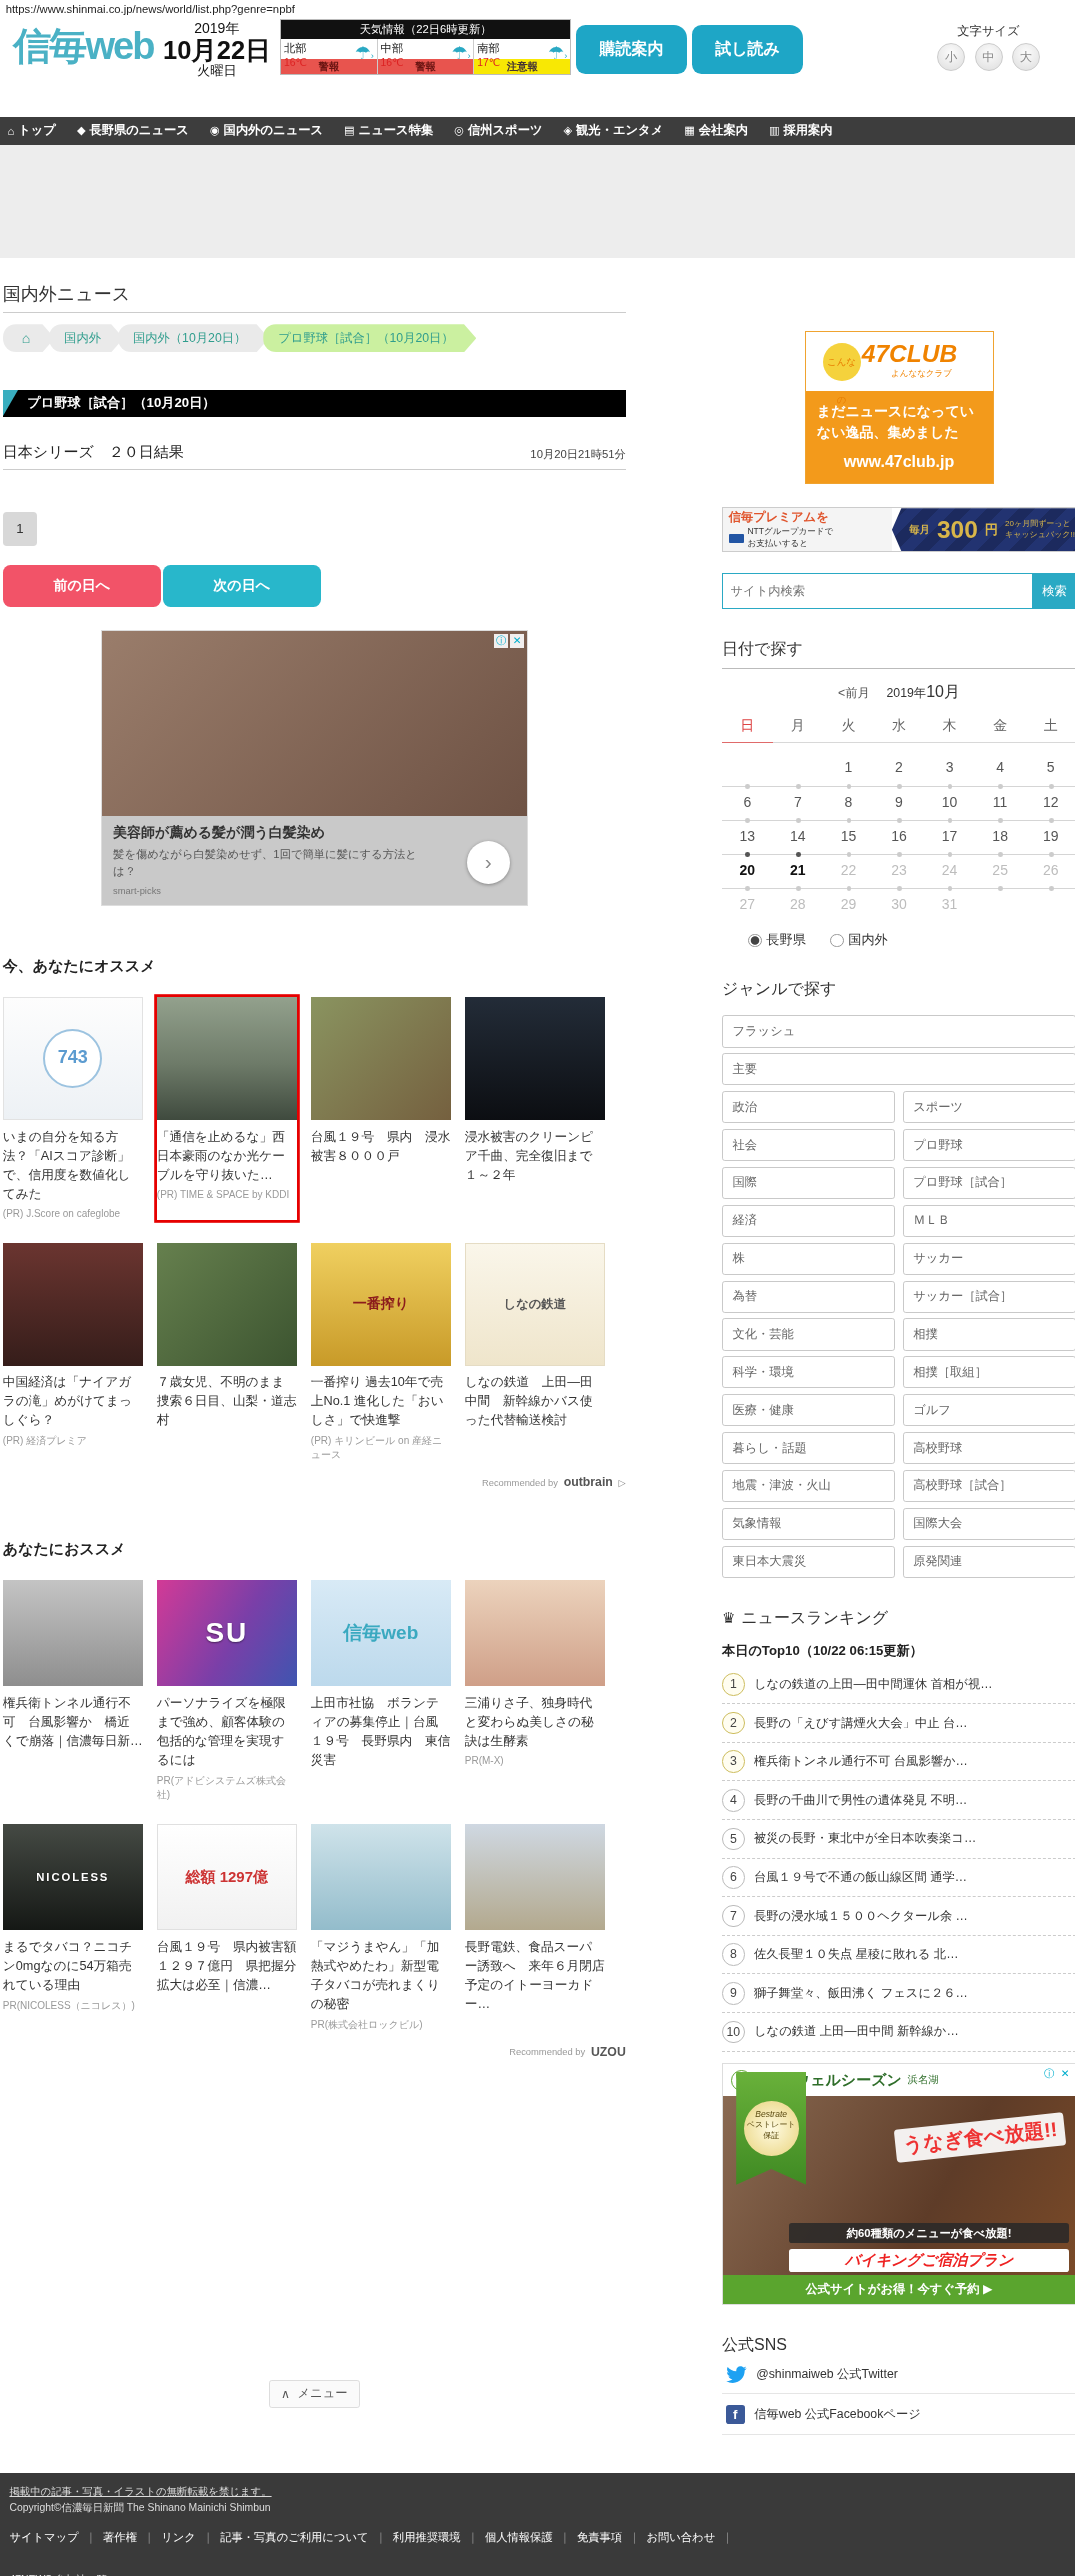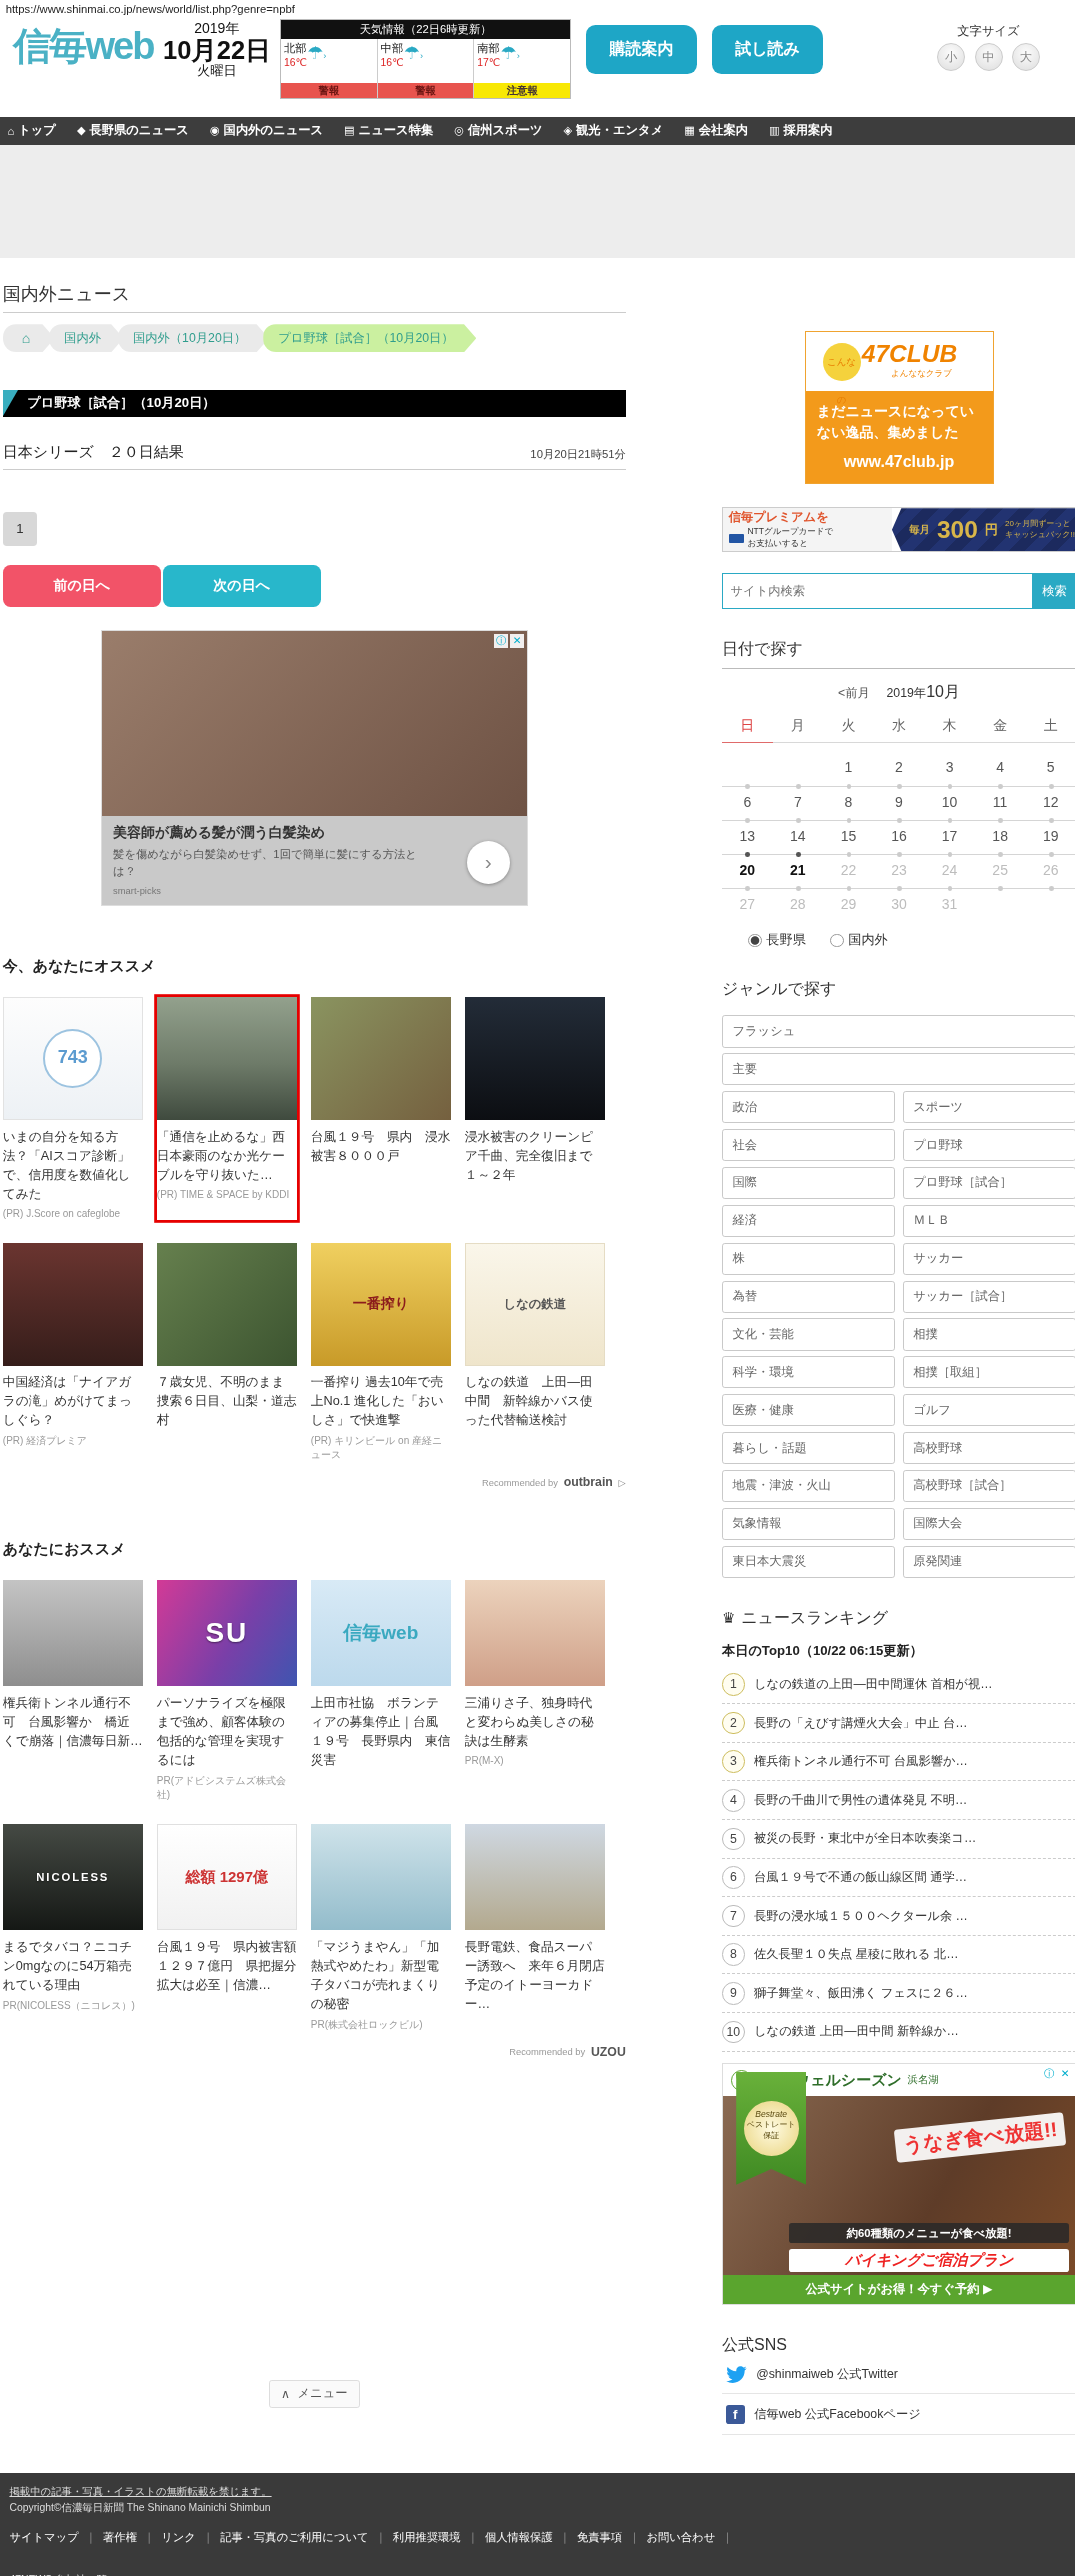--- a/index.html
+++ b/index.html
@@ -14,29 +14,29 @@
   .logo { font-size: 38px; font-weight: bold; color:#4ab1c5; letter-spacing:-1.9px; line-height: 55px; }
   .date-block { text-align:center; margin-left: 9.4px; line-height: 1.1; padding-top:1.9px; }
   .date-y { font-size: 14px; color:#111; }
   .date-m { font-size: 25.5px; color:#111; font-weight:700; }
   .date-w { font-size: 13.2px; color:#111; }
   .weather { width: 291px; margin-left: 9.4px; border:0.9px solid #bbb; background:#fff; font-size: 10.4px; }
   .wx-title { background:#111; color:#fff; text-align:center; font-size: 11.3px; padding: 1.9px 0; }
   .wx-body { display:flex; }
   .wx-col { flex:1; border-right:0.9px solid #ccc; }
   .wx-col:last-child { border-right:none; }
-  .wx-top { display:flex; justify-content:flex-start; padding: 1.9px 2.8px; height: 44px; }
+  .wx-top { display:flex; justify-content:space-between; padding: 1.9px 2.8px; height: 20px; }
   .wx-name { font-size: 11.3px; color:#222; }
   .wx-temp { font-size: 10.4px; color:#d22; }
   .wx-icon { color:#2aa9c4; font-size: 18px; line-height: 24.5px; }
   .wx-chev { color:#2aa9c4; font-size: 9.4px; }
   .wx-alert { text-align:center; font-weight:bold; font-size: 10.4px; padding: 0.9px 0; }
   .wx-alert.warn { background:#e8544e; color:#6b1512; }
   .wx-alert.adv  { background:#f8e804; color:#433; }
-  .hd-btn { margin-left: 15px; margin-top: 5.7px; width: 111px; height: 49px; background:#1ea6c6; color:#fff;
+  .hd-btn { margin-left: 5px; margin-top: 5.7px; width: 111px; height: 49px; background:#1ea6c6; color:#fff;
             font-size: 16px; font-weight:bold; border:none; border-radius: 9.4px 13.2px 9.4px 9.4px; cursor:pointer; }
   .fontsize { margin-left:auto; text-align:center; padding-top: 3.8px; width: 160px; }
   .fs-label { font-size: 12.3px; color:#333; margin-bottom: 3.8px; }
   .fs-circles { display:flex; justify-content:center; gap: 9.4px; }
   .fs-c { width: 28px; height: 28px; border-radius:50%; border:0.9px solid #ccc; color:#888; font-size: 12.3px;
           background: radial-gradient(circle at 50% 35%, #fcfcfc, #ddd); line-height: 26.4px; text-align:center; cursor:pointer; }
 
   
   .nav { background:#3d3d3d; height: 28px; display:flex; align-items:center; padding-left: 7.5px; margin-top: 5.7px; }
   .nav-item { color:#fff; font-size: 12.3px; font-weight: bold; text-decoration:none; margin-right: 21px;

